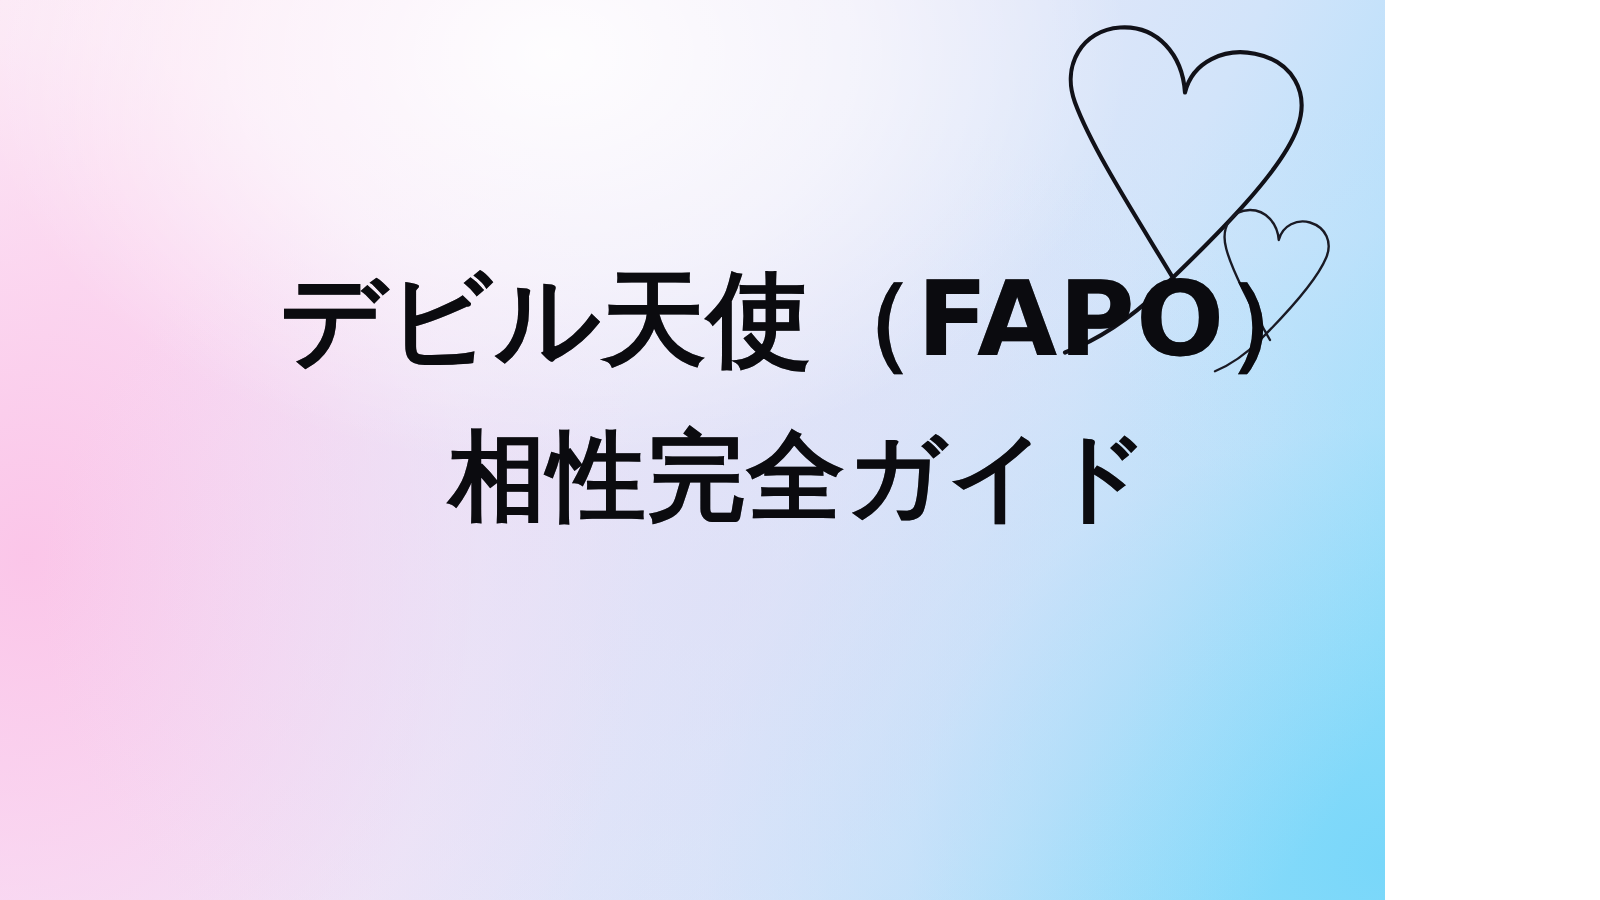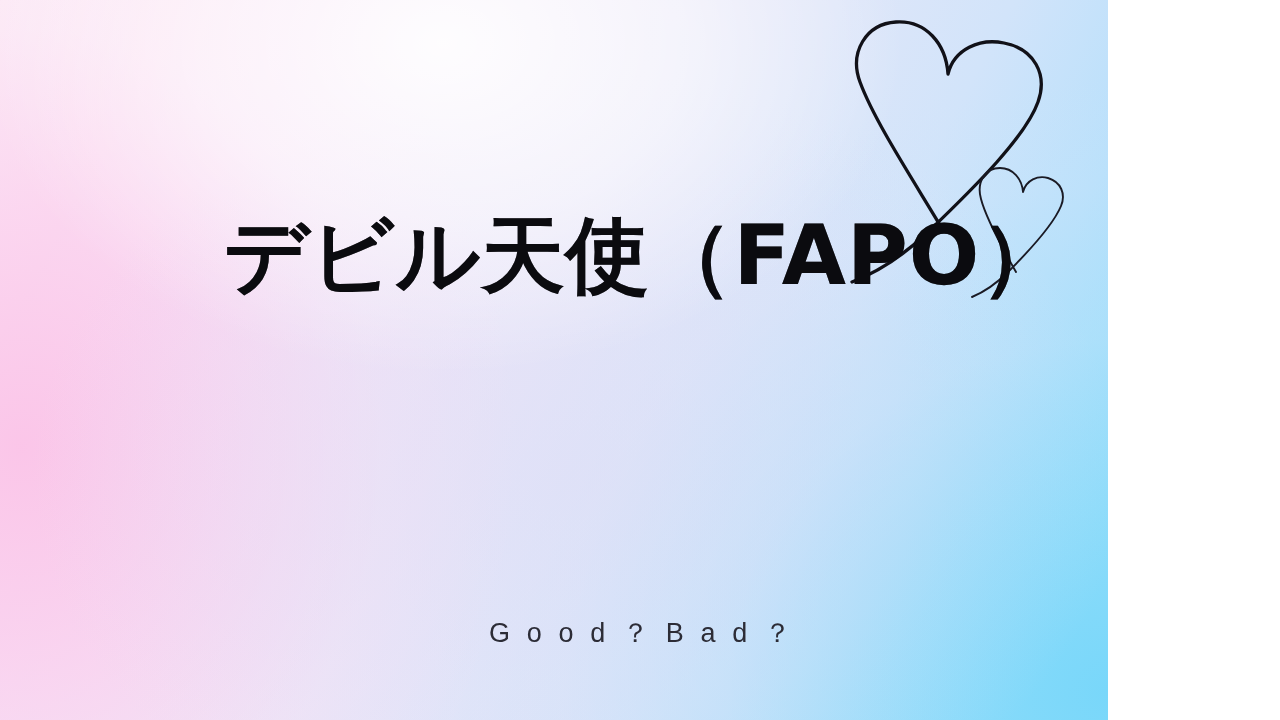--- a/index.html
+++ b/index.html
@@ -171,18 +171,18 @@
                C 213 182, 218 194, 213 206
                C 206 223, 182 250, 160 272
                C 148 284, 136 292, 124 297" fill="none" stroke="#1a1a24" stroke-width="1.9" stroke-linecap="round" stroke-linejoin="round"></path>
     </svg>
   </div>
 
   <div class="text-stack">
 
     <div class="title-block">
       <span class="title-line title-line-1">デビル天使（FAPO）</span>
+      <span class="title-line title-line-2">相性完全ガイド</span>
     </div>
 
-    <div class="subtitle">Good？Bad？</div>
 
   </div>
 </div>
 
 </body></html>

